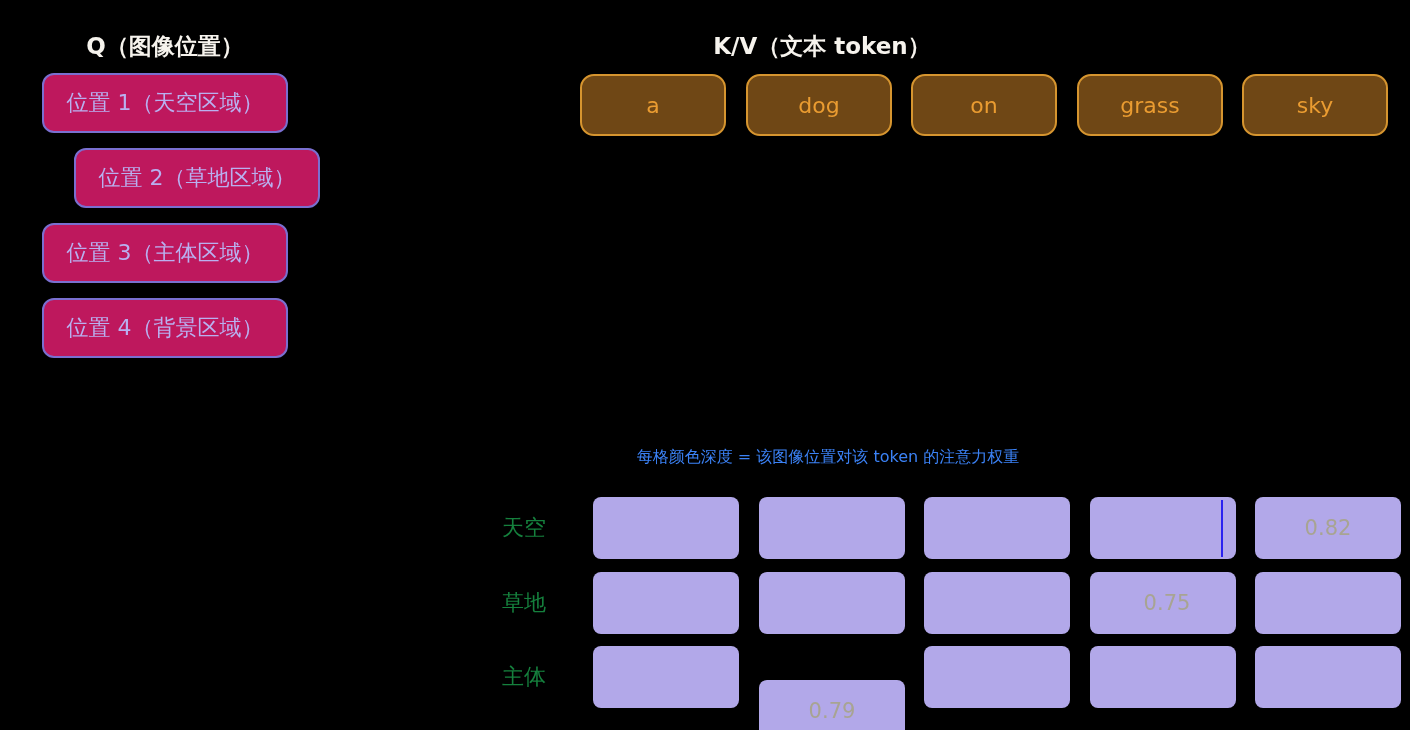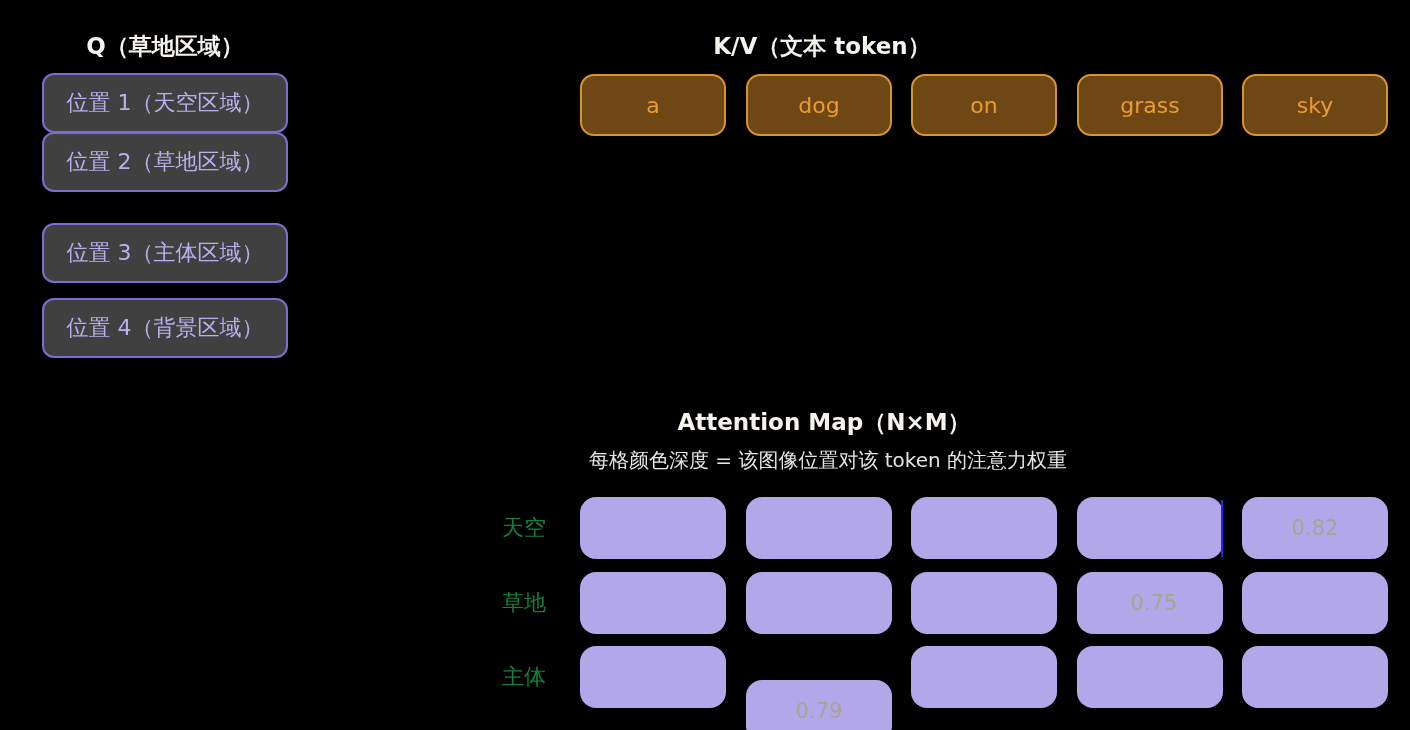--- a/index.html
+++ b/index.html
@@ -19,21 +19,21 @@
     font-weight: bold;
     white-space: nowrap;
     line-height: 1.2;
   }
   .q-box {
     position: absolute;
     left: 42px;
     width: 246px;
     height: 60px;
     box-sizing: border-box;
-    background: #404040;
+    background: #be185d;
     border: 2px solid #7a6fd0;
     border-radius: 12px;
     color: #b9b0f0;
     font-size: 22px;
     display: flex;
     align-items: center;
     justify-content: center;
     white-space: nowrap;
   }
   .token-box {
@@ -48,79 +48,79 @@
     color: #ea9c31;
     font-size: 22px;
     display: flex;
     align-items: center;
     justify-content: center;
     white-space: nowrap;
   }
   .map-subtitle {
     position: absolute;
     transform: translateX(-50%);
-    color: #e5e5e5;
-    font-size: 20px;
+    color: #3b82f6;
+    font-size: 16px;
     white-space: nowrap;
   }
   .row-label {
     position: absolute;
     left: 440px;
     width: 106px;
     height: 62px;
     color: #15803d;
     font-size: 22px;
     display: flex;
     align-items: center;
     justify-content: flex-end;
     white-space: nowrap;
   }
   .att-cell {
     position: absolute;
     width: 146px;
     height: 62px;
     box-sizing: border-box;
     background: #b2a8e9;
-    border-radius: 16px;
+    border-radius: 8px;
     color: #a8a492;
     font-size: 21px;
     display: flex;
     align-items: center;
     justify-content: center;
+    margin-left: 13px;
   }
   .caret-artifact {
     position: absolute;
     left: 1221px;
     top: 500px;
     width: 2px;
     height: 57px;
     background: #2a22f0;
   }
 </style>
 </head>
 <body>
 
 <div class="canvas">
 
-  <div class="section-title" style="left:165px; top:33px;">Q（草地区域）</div>
+  <div class="section-title" style="left:165px; top:33px;">Q（图像位置）</div>
 
   <div class="q-box" style="top:73px;">位置 1（天空区域）</div>
-  <div class="q-box" style="top:132px;">位置 2（草地区域）</div>
+  <div class="q-box" style="top:148px;margin-left:32px;">位置 2（草地区域）</div>
   <div class="q-box" style="top:223px;">位置 3（主体区域）</div>
   <div class="q-box" style="top:298px;text-align:center;">位置 4（背景区域）</div>
 
   <div class="section-title" style="left:822px; top:33px;">K/V（文本 token）</div>
 
   <div class="token-box" style="left:580px;">a</div>
   <div class="token-box" style="left:911px;">on</div>
   <div class="token-box" style="left:746px;">dog</div>
   <div class="token-box" style="left:1077px;">grass</div>
   <div class="token-box" style="left:1242px;">sky</div>
 
-  <div class="section-title" style="left:824px; top:409px;">Attention Map（N×M）</div>
   <div class="map-subtitle" style="left:828px; top:447px;">每格颜色深度 = 该图像位置对该 token 的注意力权重</div>
 
   <div class="row-label" style="top:497px;">天空</div>
   <div class="row-label" style="top:646px;">主体</div>
   <div class="row-label" style="top:572px;">草地</div>
 
   <div class="att-cell" style="left:580px; top:497px;"></div>
   <div class="att-cell" style="left:746px; top:497px;"></div>
   <div class="att-cell" style="left:911px; top:497px;"></div>
   <div class="att-cell" style="left:1077px; top:497px;"></div>

